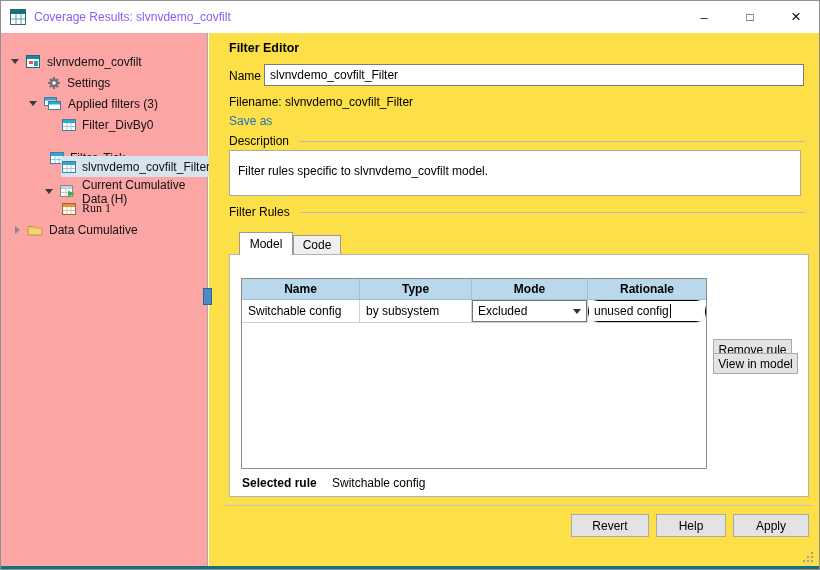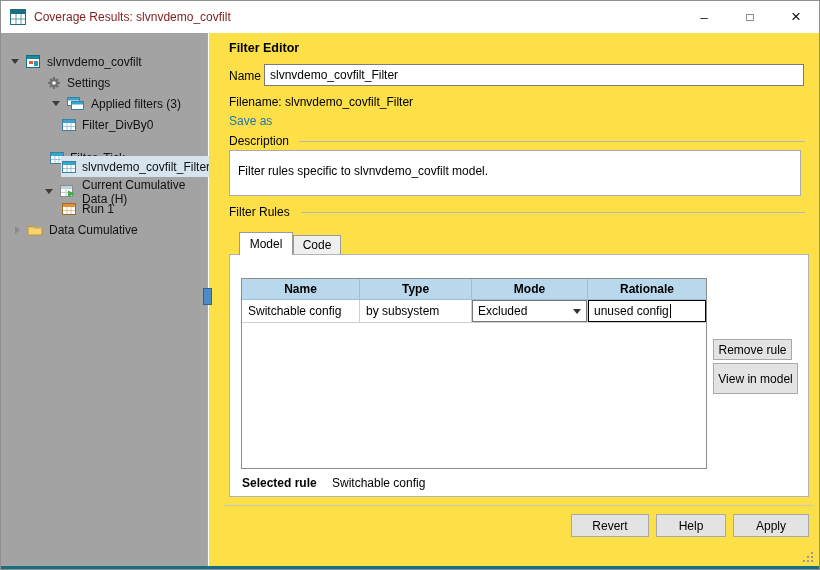--- a/index.html
+++ b/index.html
@@ -4,27 +4,27 @@
 <style>
   * { margin:0; padding:0; box-sizing:border-box; }
   body { background:#c8c8c8; font-family:"Liberation Sans", sans-serif; }
   .window {
     position:relative; width:820px; height:570px; background:#fff;
     border:1px solid #8f8f8f; overflow:hidden;
   }
   
   .titlebar { position:absolute; left:0; top:0; right:0; height:32px; background:#fff; display:flex; align-items:center; }
   .titlebar-icon { margin-left:9px; width:16px; height:16px; flex:0 0 auto; }
-  .title-text { margin-left:8px; font-size:12px; color:#7f1d1d; }
+  .title-text { margin-left:8px; font-size:12px; color:#8b5cf6; }
   .win-btns { margin-left:auto; display:flex; height:32px; }
   .win-btn { width:46px; height:32px; display:flex; align-items:center; justify-content:center; font-size:13px; color:#111; cursor:default; }
   .win-btn.close { font-size:17px; }
   .win-btn.max { font-size:12px; }
   
-  .tree-panel { position:absolute; left:0; top:32px; width:207px; bottom:3px; background:#a3a3a3; border-right:1px solid #a8a8a8; }
+  .tree-panel { position:absolute; left:0; top:32px; width:207px; bottom:3px; background:#fca5a5; border-right:1px solid #a8a8a8; }
   .tree-item { position:absolute; left:0; right:1px; height:21px; display:flex; align-items:center; font-size:12px; color:#111; cursor:default; }
   .exp { flex:0 0 auto; margin-right:6px; width:0; height:0; }
   .exp-open { border-left:4px solid transparent; border-right:4px solid transparent; border-top:5px solid #3c3c3c; }
   .exp-closed { border-top:4px solid transparent; border-bottom:4px solid transparent; border-left:5px solid #8a8a8a; }
   .twrap { display:flex; align-items:center; gap:6px; flex:1 1 auto; height:21px; margin-right:3px; padding-left:1px; }
   .twrap.selected { background:#d6e4f0; }
   .ticon { flex:0 0 auto; display:flex; align-items:center; }
   .splitter-handle { position:absolute; left:202px; top:287px; width:9px; height:17px; background:#4a8bc8; border:1px solid #2f6399; z-index:5; }
   
   .right-panel { position:absolute; left:208px; top:32px; right:0; bottom:3px; background:#fde047; font-size:12px; }
@@ -41,21 +41,21 @@
   .tab.inactive { background:#f0f0f0; z-index:1; }
   .tab-panel { position:absolute; background:#fff; border:1px solid #b4b4b4; z-index:2; }
   
   .rules-table { position:absolute; display:flex; flex-direction:column; border:1px solid #8c8c8c; background:#fff; }
   .rt-header { display:grid; grid-template-columns:118px 112px 116px 1fr; background:#b9d8ec; height:21px; }
   .rt-header > div { border-right:1px solid #9cc0da; border-bottom:1px solid #9cc0da; font-weight:bold; font-size:12px; text-align:center; line-height:20px; color:#000; }
   .rt-header > div:last-child { border-right:none; }
   .rt-row { display:grid; grid-template-columns:118px 112px 116px 1fr; height:23px; }
   .rt-cell { border-right:1px solid #d0d0d0; border-bottom:1px solid #d0d0d0; font-size:12px; padding-left:6px; line-height:22px; color:#000; overflow:hidden; white-space:nowrap; }
   .rt-cell.ctl { padding:0; }
-  .rt-cell:last-child { border-right:none; }
+  .rt-cell:last-child { border-right:none;border-radius:10px; }
   .combo { width:100%; height:100%; background:#fff; border:1px solid #767676; display:flex; align-items:center; }
   .combo-text { flex:1 1 auto; padding-left:5px; font-size:12px; line-height:20px; }
   .combo-arrow { flex:0 0 18px; display:flex; align-items:center; justify-content:center; }
   .combo-arrow span { width:0; height:0; border-left:4px solid transparent; border-right:4px solid transparent; border-top:5px solid #333; }
   .rat-input { width:100%; height:100%; background:#fff; border:1px solid #000; display:flex; align-items:center; padding-left:5px; font-size:12px; }
   .caret { width:1px; height:14px; background:#000; margin-left:1px; }
   .rt-filler { flex:1 1 auto; background:#fff; }
   
   .btn { background:#e3e3e3; border:1px solid #a9a9a9; font-size:12px; color:#000; text-align:center; display:flex; align-items:center; justify-content:center; cursor:default; font-family:"Liberation Sans", sans-serif; }
   .bold { font-weight:bold; }
@@ -121,21 +121,21 @@
                 <rect x="9.2" y="9.2" width="2.2" height="2.2"></rect>
               </g>
               <circle cx="7" cy="7" r="4" fill="#6f6f6f"></circle>
               <circle cx="7" cy="7" r="1.8" fill="#ffffff"></circle>
             </svg>
         </span>
         <span class="tlabel">Settings</span>
       </span>
     </div>
 
-    <div class="tree-item" style="top:60px; padding-left:28px;margin-left:23px;">
+    <div class="tree-item" style="top:60px; padding-left:28px;">
       <span class="exp exp-open"></span>
       <span class="twrap">
         <span class="ticon">
           <svg width="18" height="14" viewBox="0 0 18 14">
               <rect x="0.5" y="0.5" width="12" height="8" fill="#fff" stroke="#3f7fa6"></rect>
               <rect x="1" y="1" width="11" height="2.5" fill="#35a6c9"></rect>
               <rect x="4.5" y="4.5" width="12" height="8" fill="#fff" stroke="#3f7fa6"></rect>
               <rect x="5" y="5" width="11" height="2.5" fill="#35a6c9"></rect>
             </svg>
         </span>
@@ -197,21 +197,21 @@
               <rect x="1" y="1" width="11" height="3" fill="#bcd6e8"></rect>
               <line x1="6" y1="4" x2="6" y2="11" stroke="#c9c9c9"></line>
               <line x1="1" y1="7.5" x2="12" y2="7.5" stroke="#c9c9c9"></line>
               <polygon points="8,5.5 15,8.7 8,12" fill="#3fae49"></polygon>
             </svg>
         </span>
         <span class="tlabel">Current Cumulative Data (H)</span>
       </span>
     </div>
 
-    <div class="tree-item" style="top:165px; padding-left:60px;">
+    <div class="tree-item" style="top:165px; padding-left:60px;font-family:Liberation Serif, serif;">
       <span class="twrap">
         <span class="ticon">
           <svg width="14" height="12" viewBox="0 0 14 12">
               <rect x="0.5" y="0.5" width="13" height="11" fill="#fff" stroke="#9a6a2f"></rect>
               <rect x="1" y="1" width="12" height="3" fill="#e69138"></rect>
               <line x1="5" y1="4" x2="5" y2="11" stroke="#dcc29a"></line>
               <line x1="9" y1="4" x2="9" y2="11" stroke="#dcc29a"></line>
               <line x1="1" y1="7.5" x2="13" y2="7.5" stroke="#dcc29a"></line>
             </svg>
         </span>
@@ -284,21 +284,21 @@
             <div class="rat-input">
               <span>unused config</span>
               <span class="caret"></span>
             </div>
           </div>
         </div>
         <div class="rt-filler"></div>
       </div>
 
       <div class="btn abs" style="left:483px; top:84px; width:79px; height:21px;">Remove rule</div>
-      <div class="btn abs" style="left:483px; top:108px; width:85px; height:31px;">View in model</div>
+      <div class="btn abs" style="left:483px; top:98px; width:85px; height:21px;">View in model</div>
 
       <div class="abs bold" style="left:12px; top:221px;">Selected rule</div>
       <div class="abs" style="left:102px; top:221px;">Switchable config</div>
     </div>
 
     <div class="abs hline" style="left:14px; right:6px; top:472px; background:#c6c6c6;"></div>
     <div class="btn abs" style="left:362px; top:481px; width:78px; height:23px;">Revert</div>
     <div class="btn abs" style="left:447px; top:481px; width:70px; height:23px;">Help</div>
     <div class="btn abs" style="left:524px; top:481px; width:76px; height:23px;">Apply</div>
   </div>

